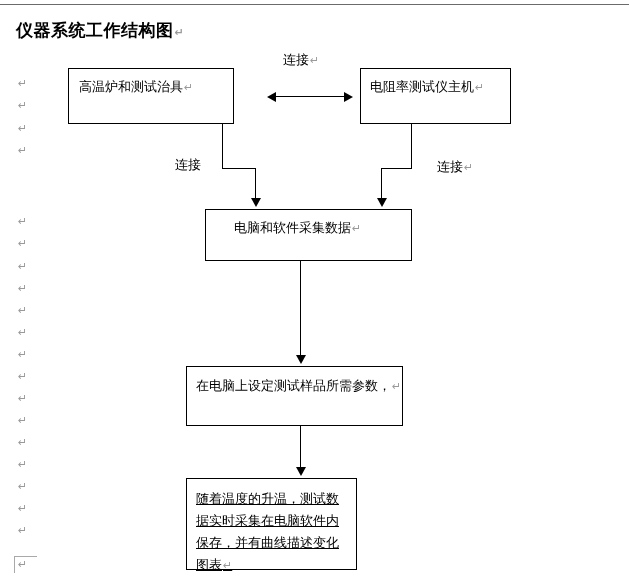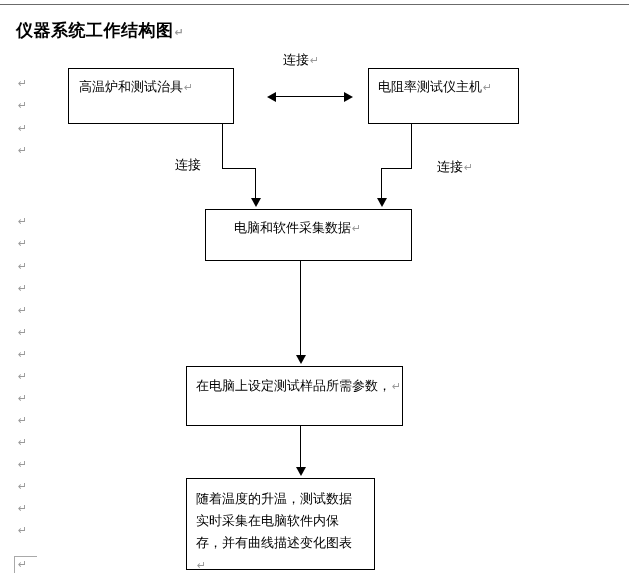--- a/index.html
+++ b/index.html
@@ -66,24 +66,24 @@
     background: #ffffff;
     font-size: 13px;
     line-height: 22px;
     white-space: pre-wrap;
   }
   .fc-box .fc-text {
     display: block;
   }
 
   .box-1 { left: 68px;  top: 68px;  width: 166px; height: 56px; padding: 7px 0 0 10px; }
-  .box-2 { left: 368px; top: 68px;  width: 151px; height: 56px; padding: 7px 0 0 9px; }
+  .box-2 { left: 360px; top: 68px;  width: 151px; height: 56px; padding: 7px 0 0 9px; }
   .box-3 { left: 205px; top: 209px; width: 207px; height: 52px; padding: 7px 0 0 28px; }
   .box-4 { left: 186px; top: 366px; width: 217px; height: 60px; padding: 8px 0 0 9px; }
-  .box-5 { left: 186px; top: 478px; width: 189px; height: 92px; padding: 9px 15px 0 9px; }
+  .box-5 { left: 186px; top: 478px; width: 171px; height: 92px; padding: 9px 15px 0 9px; text-decoration: underline; }
 
   
   .conn-label {
     position: absolute;
     font-size: 13px;
     line-height: 16px;
     white-space: nowrap;
   }
   .label-top    { left: 283px; top: 52px; }
   .label-left   { left: 175px; top: 157px; }

